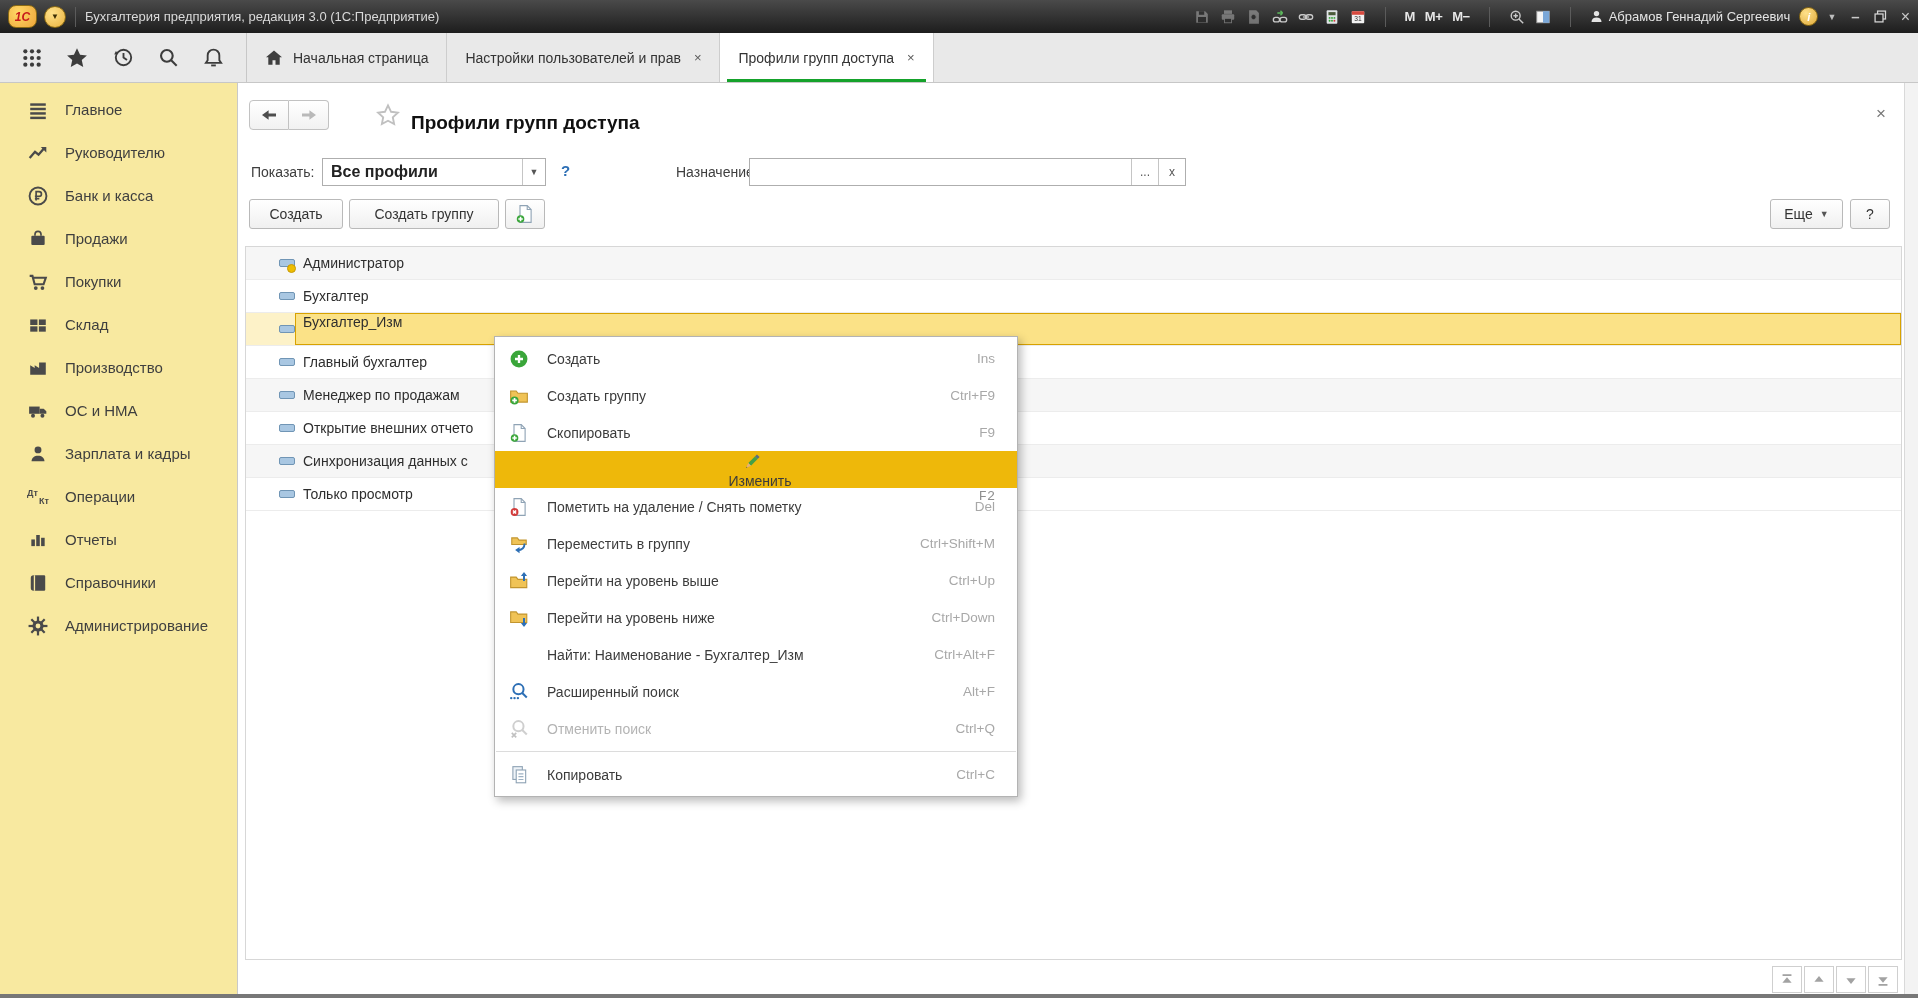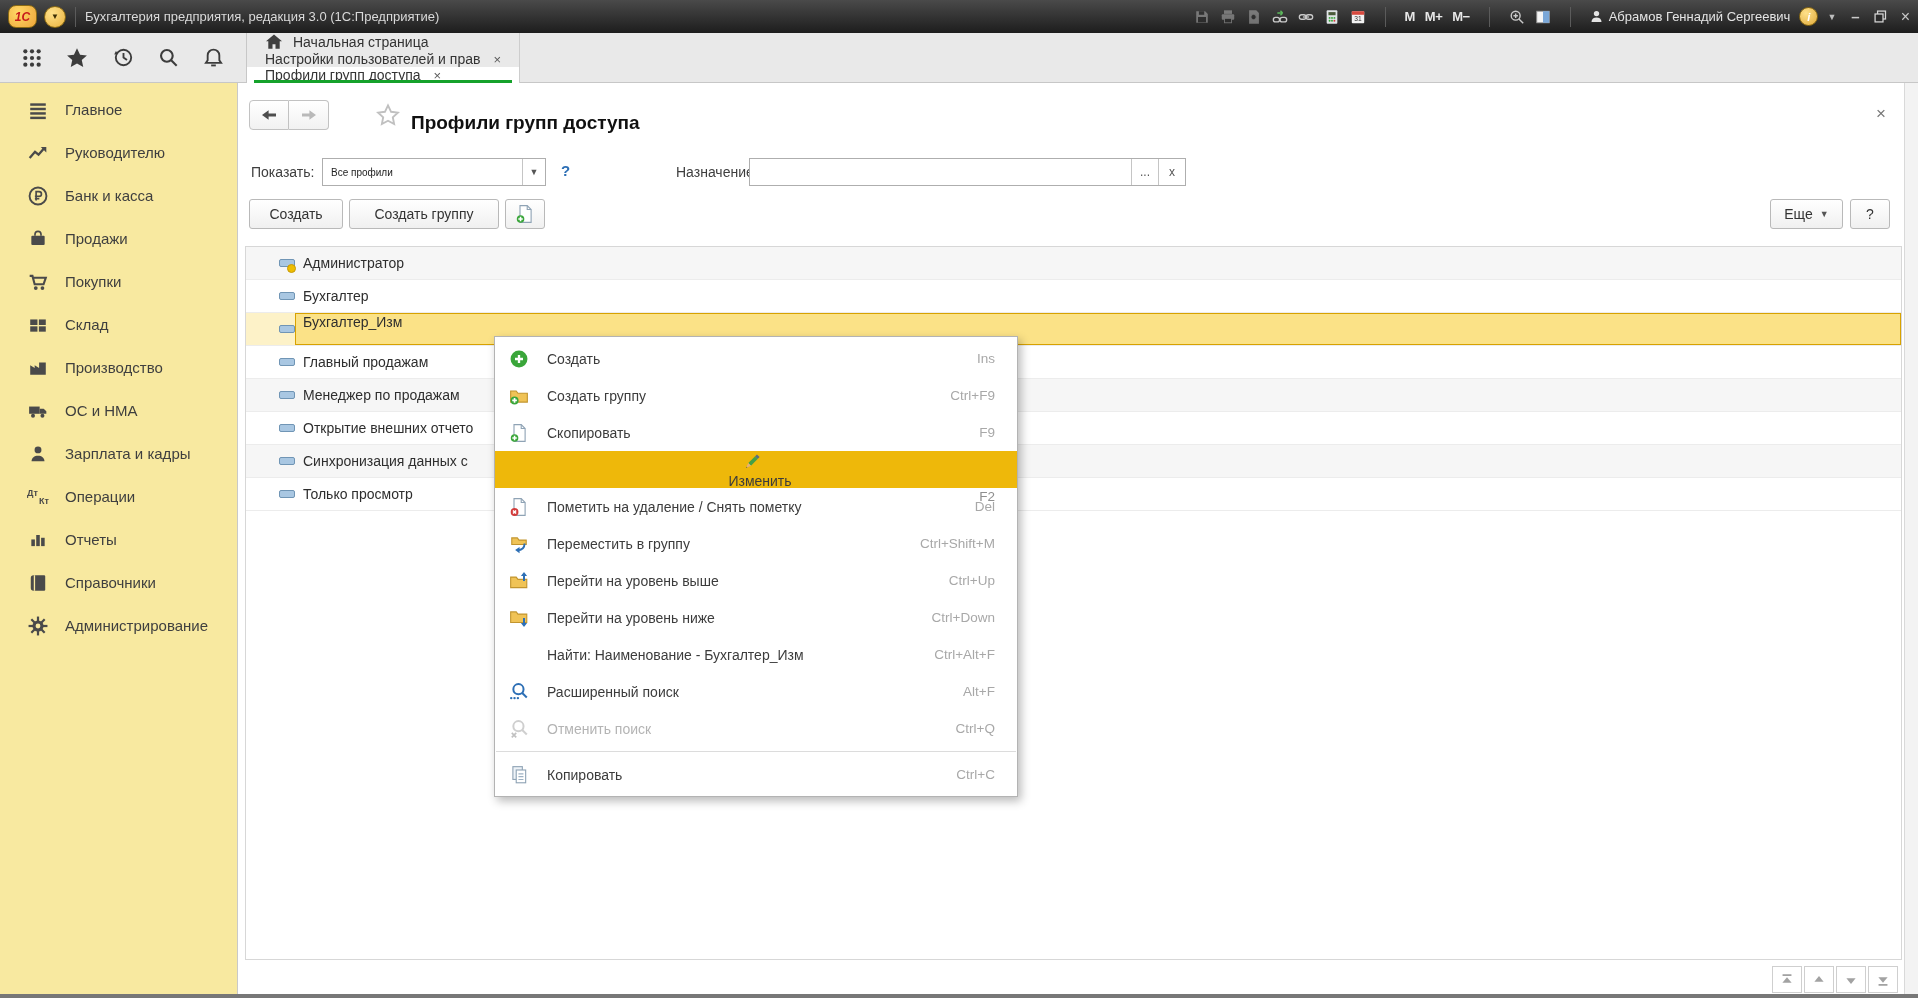--- a/index.html
+++ b/index.html
@@ -51,21 +51,21 @@
   .nav-btn{width:40px;height:30px;background:linear-gradient(#ffffff,#f1f1f1);border:1px solid #c2c2c2;display:flex;align-items:center;justify-content:center;box-sizing:border-box;}
   .nav-btn:first-child{border-radius:4px 0 0 4px;}
   .nav-btn:last-child{border-radius:0 4px 4px 0;border-left:none;}
   .nav-btn.enabled{color:#4e4e4e;}
   .nav-btn.disabled{color:#b9b9b9;}
   .fav-star{position:absolute;left:137px;top:20px;color:#c0c0c0;}
   .page-title{position:absolute;left:172px;top:16px;font-size:19px;font-weight:bold;color:#101010;white-space:nowrap;}
 
   .flt-label{position:absolute;top:81px;font-size:14px;color:#3e3e3e;white-space:nowrap;}
   .combo{position:absolute;left:83px;top:75px;width:224px;height:28px;border:1px solid #aeaeae;background:#fff;box-sizing:border-box;display:flex;align-items:center;}
-  .combo .val{flex:1;padding:0 8px;font-size:10px;color:#222;}
+  .combo .val{flex:1;padding:0 8px;font-size:16px;color:#222;font-weight:bold;}
   .combo .caret{width:22px;align-self:stretch;border-left:1px solid #c5c5c5;display:flex;align-items:center;justify-content:center;font-size:9px;color:#555;}
   .help-q{position:absolute;left:322px;top:79px;color:#2d6fb5;font-size:15px;font-weight:bold;}
   .field-group{position:absolute;left:510px;top:75px;width:437px;height:28px;border:1px solid #aeaeae;background:#fff;box-sizing:border-box;display:flex;align-items:stretch;}
   .field-group input{flex:1;border:none;outline:none;padding:0 8px;font-size:14px;font-family:inherit;color:#222;background:transparent;}
   .mini-btn{width:26px;border-left:1px solid #c5c5c5;display:flex;align-items:center;justify-content:center;font-size:12px;color:#555;}
 
   .btn{position:absolute;top:116px;height:30px;background:linear-gradient(#ffffff,#f0f0f0);border:1px solid #b9b9b9;border-radius:3px;box-sizing:border-box;display:flex;align-items:center;justify-content:center;font-size:14px;color:#333;white-space:nowrap;gap:7px;}
   .btn .sm-caret{font-size:9px;color:#555;}
 
   
@@ -83,21 +83,21 @@
   .scrolls{position:absolute;top:883px;left:1533px;display:flex;gap:2px;}
   .sc-btn{width:30px;height:27px;background:#fff;border:1px solid #cfcfcf;box-sizing:border-box;display:flex;align-items:center;justify-content:center;color:#a2a2a2;}
 
   
   .ctx{position:absolute;left:494px;top:336px;width:524px;background:#fff;border:1px solid #b3b3b3;box-shadow:3px 4px 9px rgba(0,0,0,.28);box-sizing:border-box;padding:3px 0;z-index:50;}
   .mi{height:37px;display:flex;align-items:center;box-sizing:border-box;padding:0 22px 0 13px;font-size:14px;color:#3c3c3c;position:relative;}
   .mi .ic{width:22px;height:22px;flex:none;}
   .mi .mlab{margin-left:17px;white-space:nowrap;}
   .mi .msc{margin-left:auto;color:#a8a8a8;font-size:13.5px;white-space:nowrap;}
   .mi.hl{background:#eeb80a;flex-direction:column;}
-  .mi.hl .msc{color:#8f8f8f;}
+  .mi.hl .msc{color:#8f8f8f;font-family:Liberation Mono, monospace;}
   .mi.disabled{color:#b4b4b4;}
   .mi.disabled .ic{opacity:.55;}
   .msep{height:1px;background:#dcdcdc;margin:4px 1px;}
 </style>
 </head>
 <body>
 
 <div class="app">
 
   <header class="titlebar">
@@ -253,21 +253,21 @@
             </g>
           </svg>
         </span>
         <span class="ic quick-btn">
           <svg width="21" height="21" viewBox="0 0 18 18">
             <path fill="none" stroke="currentColor" stroke-width="1.6" d="M9 2.2a5 5 0 00-5 5v4.2L2.5 13.6h13L14 11.4V7.2a5 5 0 00-5-5z"></path>
             <path stroke="currentColor" stroke-width="1.6" d="M7 15.8h4" fill="none"></path>
           </svg>
         </span>
       </div>
-    <div id="tabs" style="display:flex;flex-direction:column;">
+    <div id="tabs" style="display:flex;">
         <div class="tab">
           <span class="ic tab-home">
             <svg width="18" height="18" viewBox="0 0 18 18">
               <path fill="currentColor" d="M9 1.5l8 6.8h-2.3v7.5h-4.2v-4.6H7.5v4.6H3.3V8.3H1z"></path>
             </svg>
           </span>
           <span>Начальная страница</span>
         </div>
         <div class="tab">
           <span>Настройки пользователей и прав</span>
@@ -480,21 +480,21 @@
           <span class="lab">Бухгалтер</span>
         </div>
         <div class="lrow selected">
           <span class="pico"></span>
           <span class="sel-cell">
             <span class="lab">Бухгалтер_Изм</span>
           </span>
         </div>
         <div class="lrow">
           <span class="pico"></span>
-          <span class="lab">Главный продажам</span>
+          <span class="lab">Главный бухгалтер</span>
         </div>
         <div class="lrow">
           <span class="pico"></span>
           <span class="lab">Менеджер по продажам</span>
         </div>
         <div class="lrow">
           <span class="pico"></span>
           <span class="lab">Открытие внешних отчето</span>
         </div>
         <div class="lrow">

